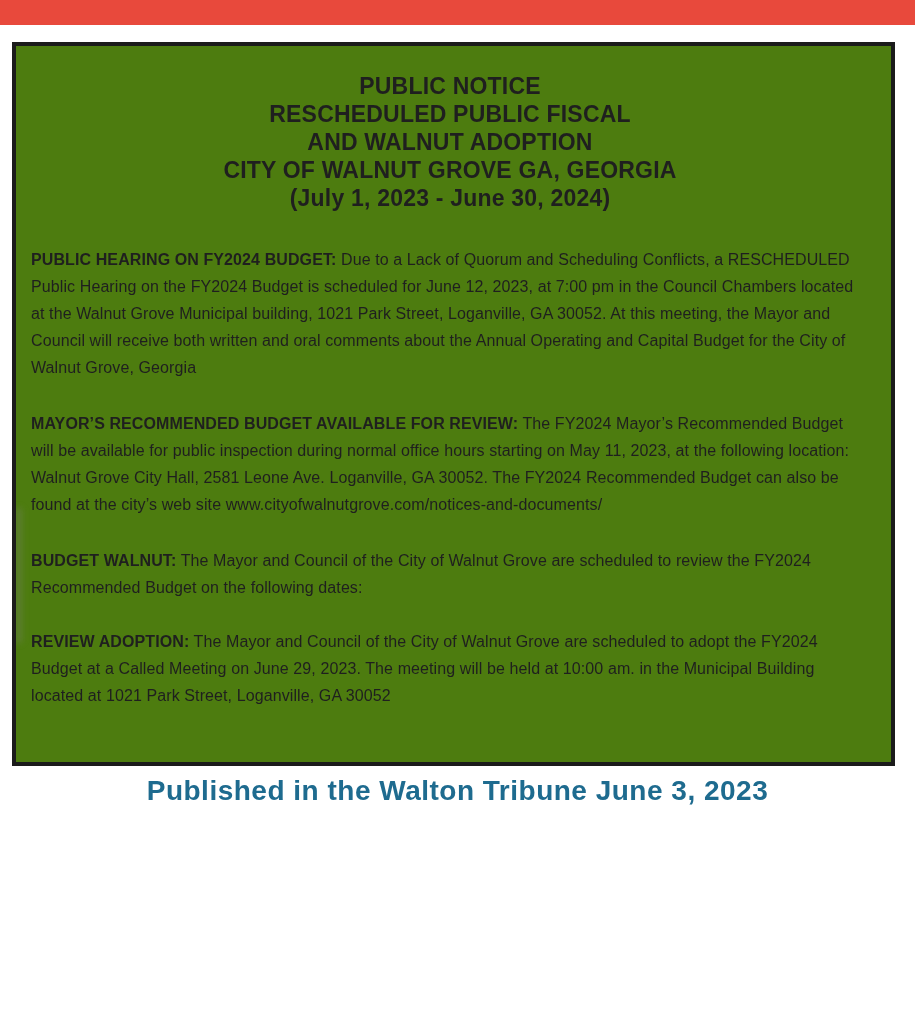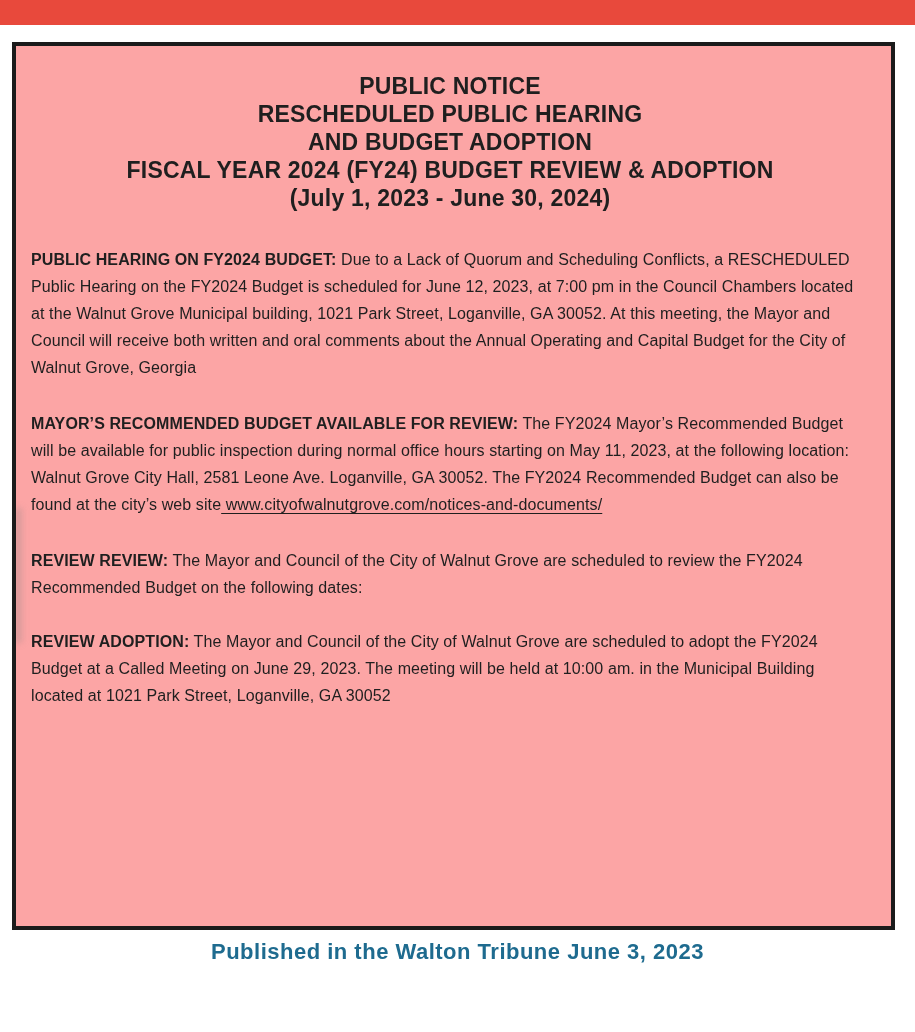--- a/index.html
+++ b/index.html
@@ -10,23 +10,23 @@
     color: var(--text, #1f1f1f);
     overflow: hidden;
   }
   .top-bar {
     width: 100%; height: 25px;
     background: var(--top_bar, #e8493c);
   }
   .notice-box {
     position: relative;
     margin: 17px 20px 0 12px;
-    height: 888px;
+    height: 724px;
     border: 4px solid var(--border, #1b1b1b);
-    background: #fca5a5;
+    background: #4d7c0f;
     padding: 26px 22px 10px 15px;
     overflow: hidden;
   }
   .notice-header {
     text-align: center;
     font-weight: bold;
     font-size: 23px;
     line-height: 28px;
     letter-spacing: 0.2px;
     margin-bottom: 34px;
@@ -34,31 +34,30 @@
   .para {
     font-size: 16px;
     line-height: 27px;
     margin-bottom: 29px;
     letter-spacing: 0.1px;
   }
   .para:last-child { margin-bottom: 0; }
   .para .lead { font-weight: bold; }
   .para.tight { margin-bottom: 27px; }
   .weblink {
-    text-decoration: underline;
     text-underline-offset: 3px;
     color: inherit;
     cursor: pointer;
   }
   .footer-credit {
     margin-top: 9px;
     text-align: center;
     font-family: cursive, "Liberation Sans", sans-serif;
     font-weight: bold;
-    font-size: 22px;
+    font-size: 28px;
     letter-spacing: 0.5px;
     color: var(--footer_text, #1e6b8f);
     white-space: nowrap;
   }
   .scan-smudge {
     position: absolute;
     left: 0; top: 462px;
     width: 8px; height: 135px;
     background: linear-gradient(to right, rgba(130,130,130,0.5), rgba(130,130,130,0));
     filter: blur(3px);
@@ -68,29 +67,29 @@
 </head>
 <body>
 
 <div class="top-bar"></div>
 
 <div class="notice-box">
   <div class="scan-smudge"></div>
 
   <div class="notice-header">
     <div>PUBLIC NOTICE</div>
-    <div>RESCHEDULED PUBLIC HEARING</div>
-    <div>AND BUDGET ADOPTION</div>
-    <div>FISCAL YEAR 2024 (FY24) BUDGET REVIEW &amp; ADOPTION</div>
+    <div>RESCHEDULED PUBLIC FISCAL</div>
+    <div>AND WALNUT ADOPTION</div>
+    <div>CITY OF WALNUT GROVE GA, GEORGIA</div>
     <div>(July 1, 2023 - June 30, 2024)</div>
   </div>
 
   <p class="para"><span class="lead">PUBLIC HEARING ON FY2024 BUDGET:</span><span> Due to a Lack of Quorum and Scheduling Conflicts, a RESCHEDULED Public Hearing on the FY2024 Budget is scheduled for June 12, 2023, at 7:00 pm in the Council Chambers located at the Walnut Grove Municipal building, 1021 Park Street, Loganville, GA 30052. At this meeting, the Mayor and Council will receive both written and oral comments about the Annual Operating and Capital Budget for the City of Walnut Grove, Georgia</span></p>
 
   <p class="para"><span class="lead">MAYOR’S RECOMMENDED BUDGET AVAILABLE FOR REVIEW:</span><span> The FY2024 Mayor’s Recommended Budget will be available for public inspection during normal office hours starting on May 11, 2023, at the following location: Walnut Grove City Hall, 2581 Leone Ave. Loganville, GA 30052. The FY2024 Recommended Budget can also be found at the city’s web site</span><span class="weblink"> www.cityofwalnutgrove.com/notices-and-documents/</span></p>
 
-  <p class="para tight"><span class="lead">REVIEW REVIEW:</span><span> The Mayor and Council of the City of Walnut Grove are scheduled to review the FY2024 Recommended Budget on the following dates:</span></p>
+  <p class="para tight"><span class="lead">BUDGET WALNUT:</span><span> The Mayor and Council of the City of Walnut Grove are scheduled to review the FY2024 Recommended Budget on the following dates:</span></p>
 
 
   <p class="para"><span class="lead">REVIEW ADOPTION:</span><span> The Mayor and Council of the City of Walnut Grove are scheduled to adopt the FY2024 Budget at a Called Meeting on June 29, 2023. The meeting will be held at 10:00 am. in the Municipal Building located at 1021 Park Street, Loganville, GA 30052</span></p>
 </div>
 
 <div class="footer-credit">Published in the Walton Tribune June 3, 2023</div>
 
 </body></html>

